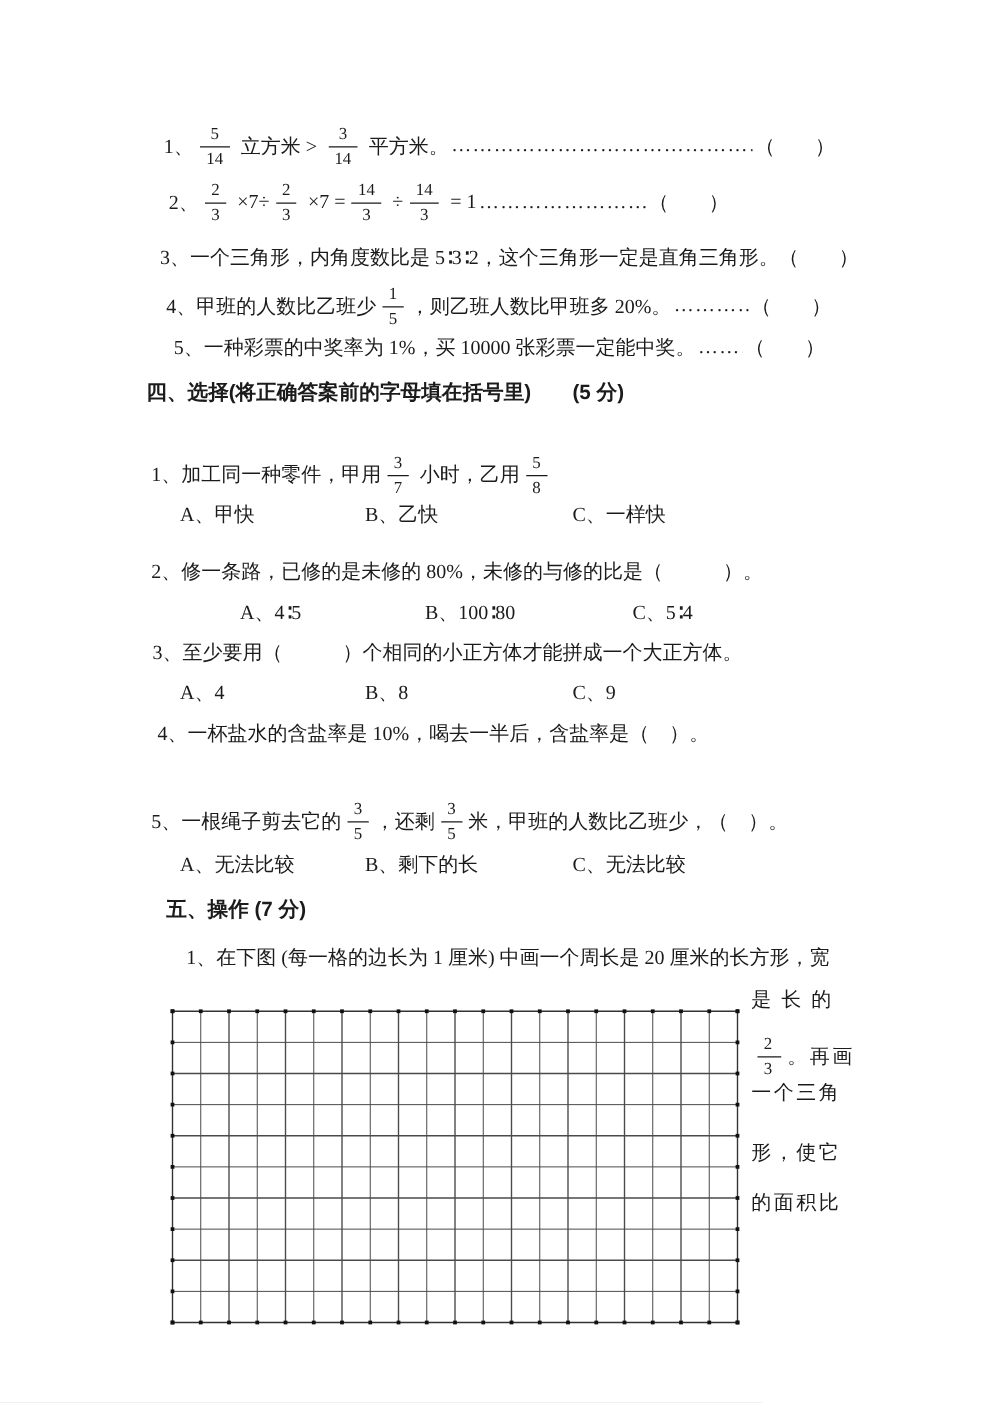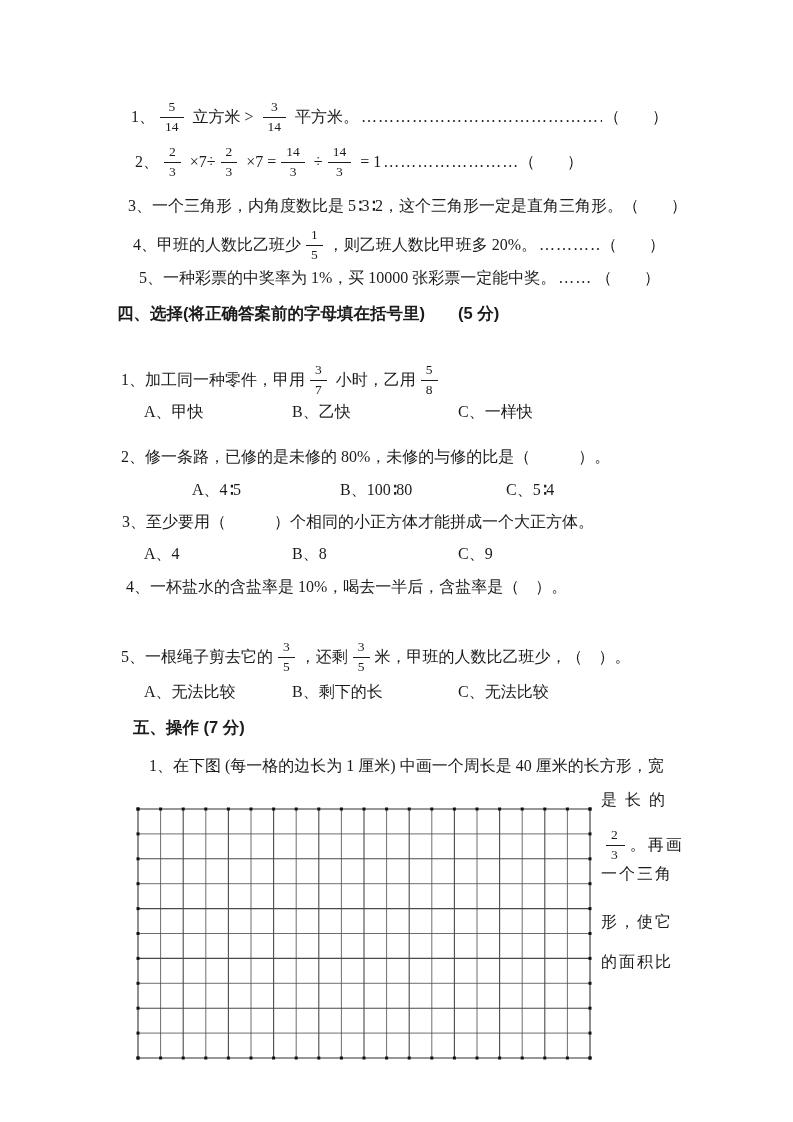--- a/index.html
+++ b/index.html
@@ -141,21 +141,21 @@
       </span>
       <span class="txt">米，甲班的人数比乙班少，（　）。</span>
     </div>
   <div class="opt-row" style="top:682px; left:144px; width:540px;">
     <span class="opt a">A、无法比较</span>
     <span class="opt b">B、剩下的长</span>
     <span class="opt c">C、无法比较</span>
   </div>
 
   <div class="line sec-title" style="top:717px; left:133px;">五、操作 (7 分)</div>
-  <div class="line q-text" style="top:756px; left:149px;"><span class="txt">1、在下图 (每一格的边长为 1 厘米) 中画一个周长是 40 厘米的长方形，宽</span></div>
+  <div class="line q-text" style="top:756px; left:149px;"><span class="txt">1、在下图 (每一格的边长为 1 厘米) 中画一个周长是 20 厘米的长方形，宽</span></div>
 
   <div class="grid-host" style="top:805px; left:134px;"><svg width="460" height="257" viewBox="-4 -4 460 257">
         <line x1="0" y1="0" x2="0" y2="249" stroke="#333333" stroke-width="1.1"></line>
         <line x1="22.6" y1="0" x2="22.6" y2="249" stroke="#4a4a4a" stroke-width="0.8"></line>
         <line x1="45.2" y1="0" x2="45.2" y2="249" stroke="#4a4a4a" stroke-width="1.1"></line>
         <line x1="67.80000000000001" y1="0" x2="67.80000000000001" y2="249" stroke="#4a4a4a" stroke-width="0.8"></line>
         <line x1="90.4" y1="0" x2="90.4" y2="249" stroke="#4a4a4a" stroke-width="1.1"></line>
         <line x1="113" y1="0" x2="113" y2="249" stroke="#4a4a4a" stroke-width="0.8"></line>
         <line x1="135.60000000000002" y1="0" x2="135.60000000000002" y2="249" stroke="#4a4a4a" stroke-width="1.1"></line>
         <line x1="158.20000000000002" y1="0" x2="158.20000000000002" y2="249" stroke="#4a4a4a" stroke-width="0.8"></line>

